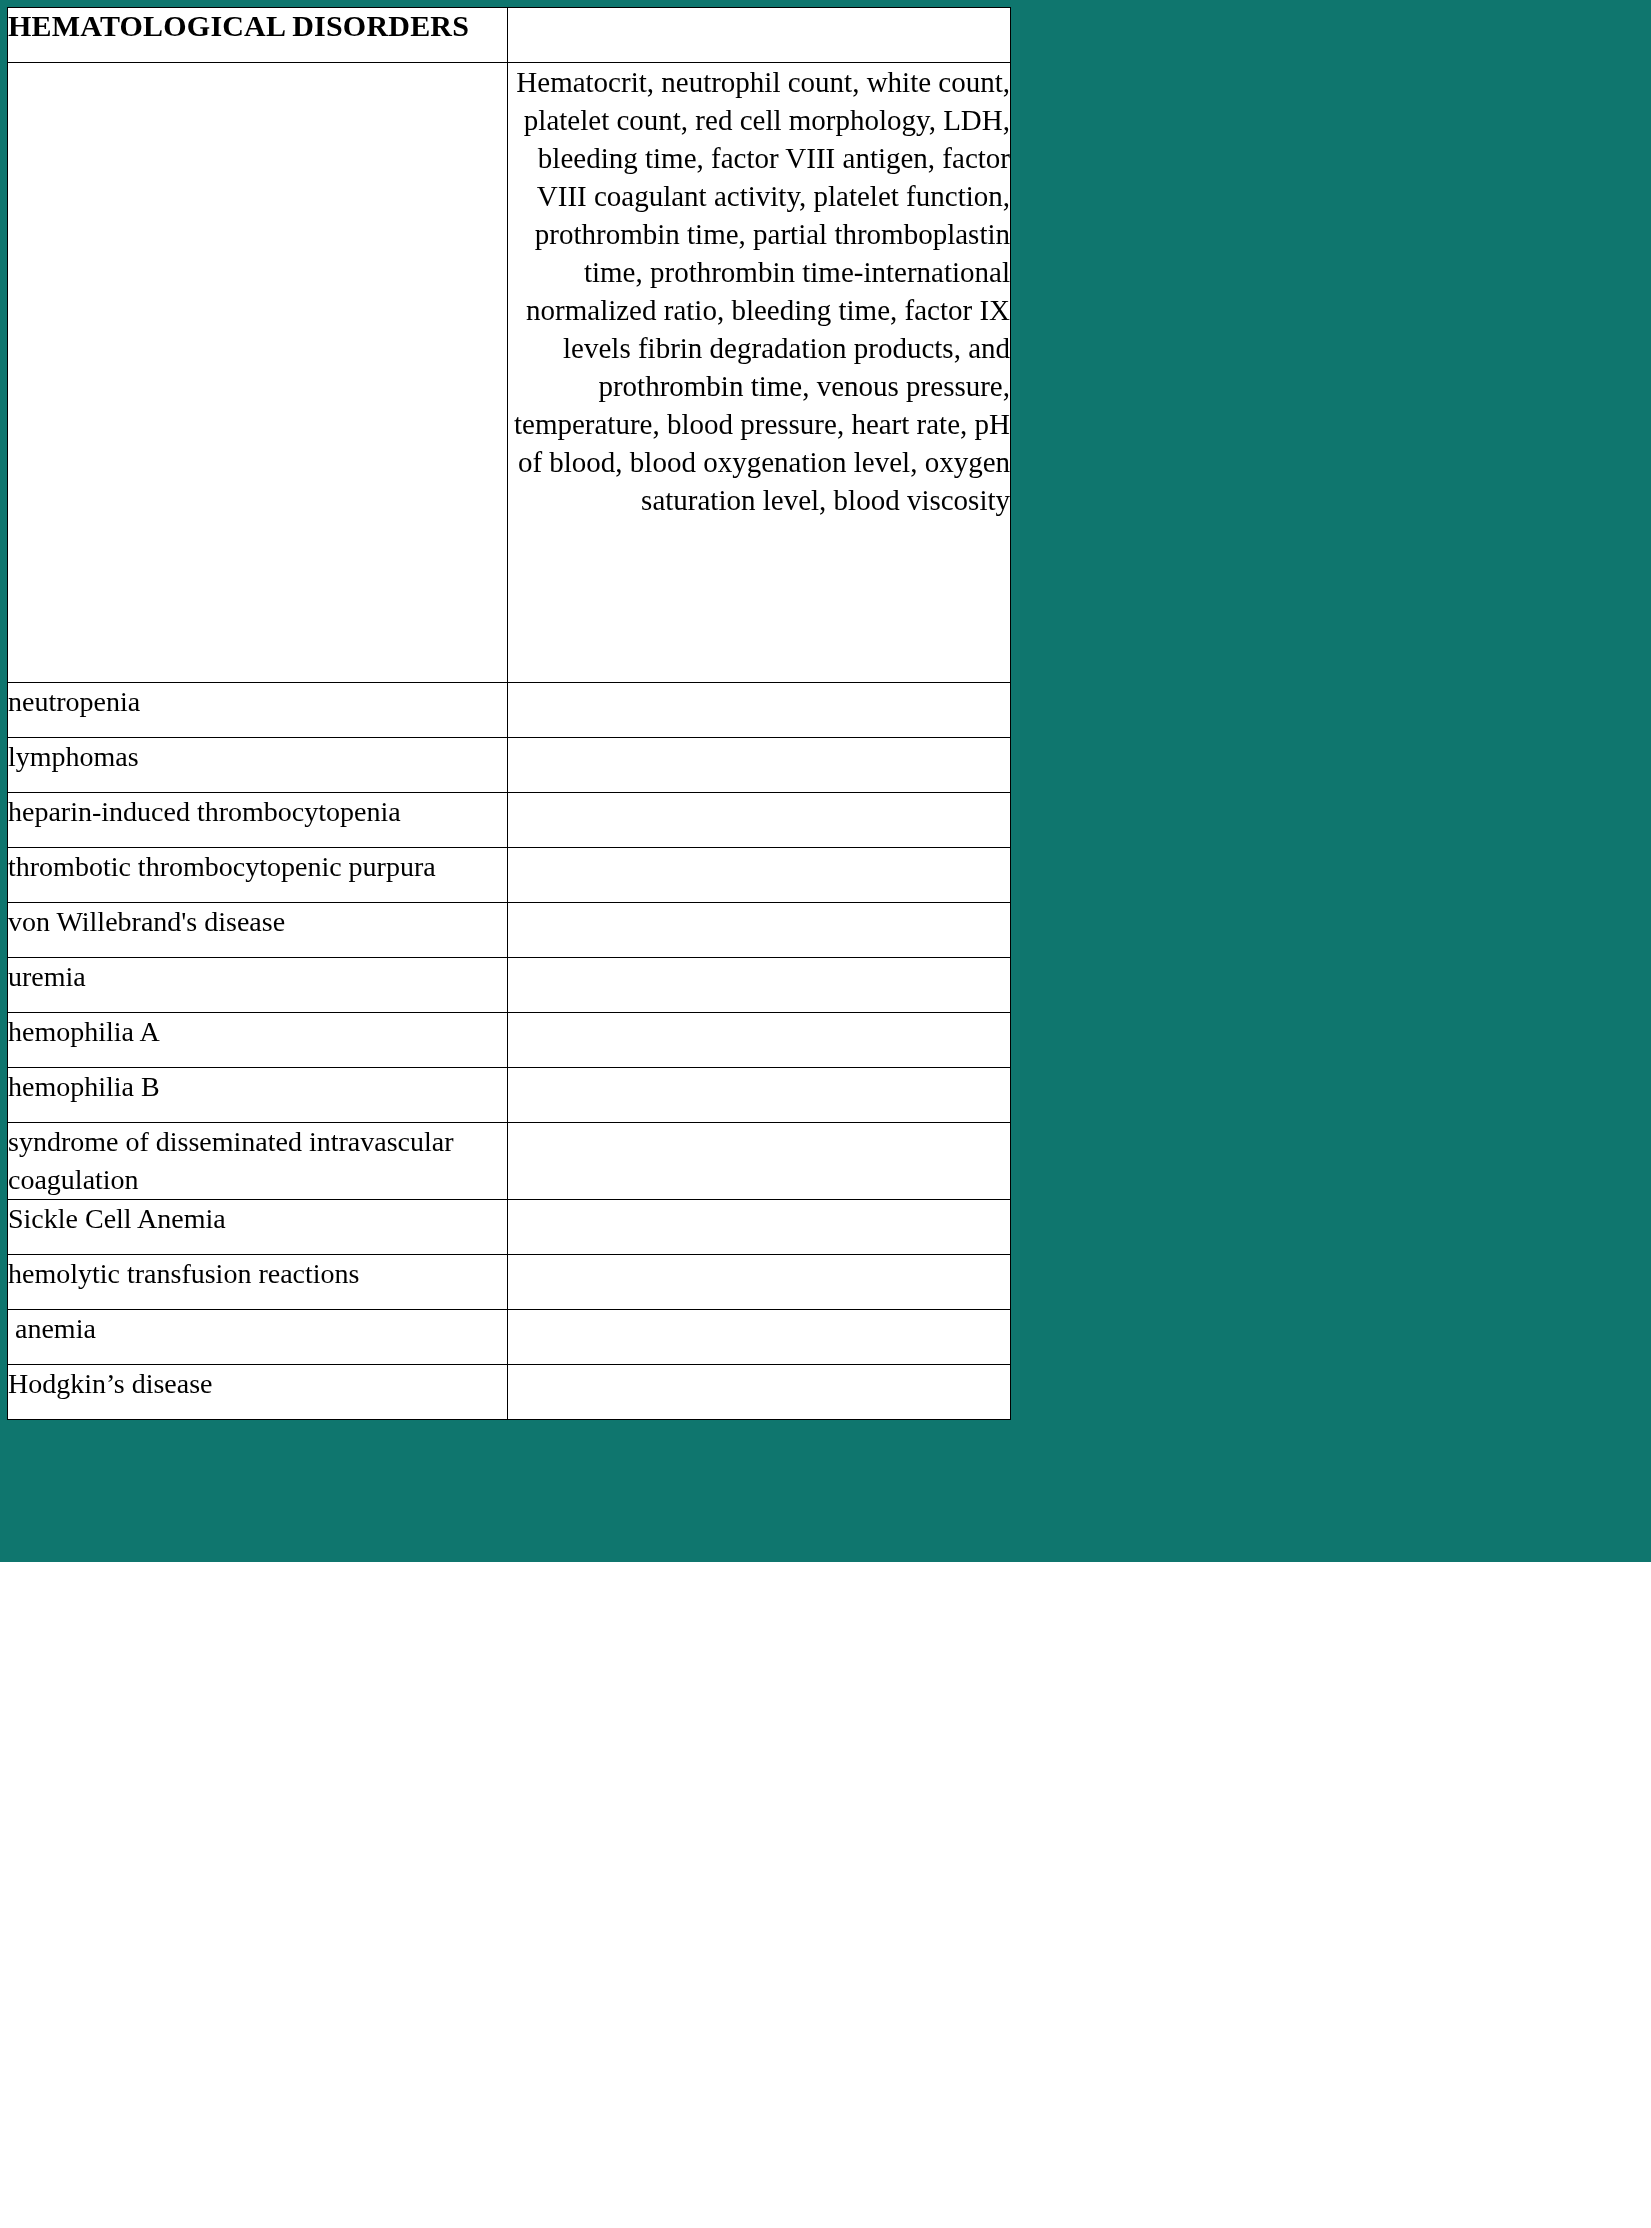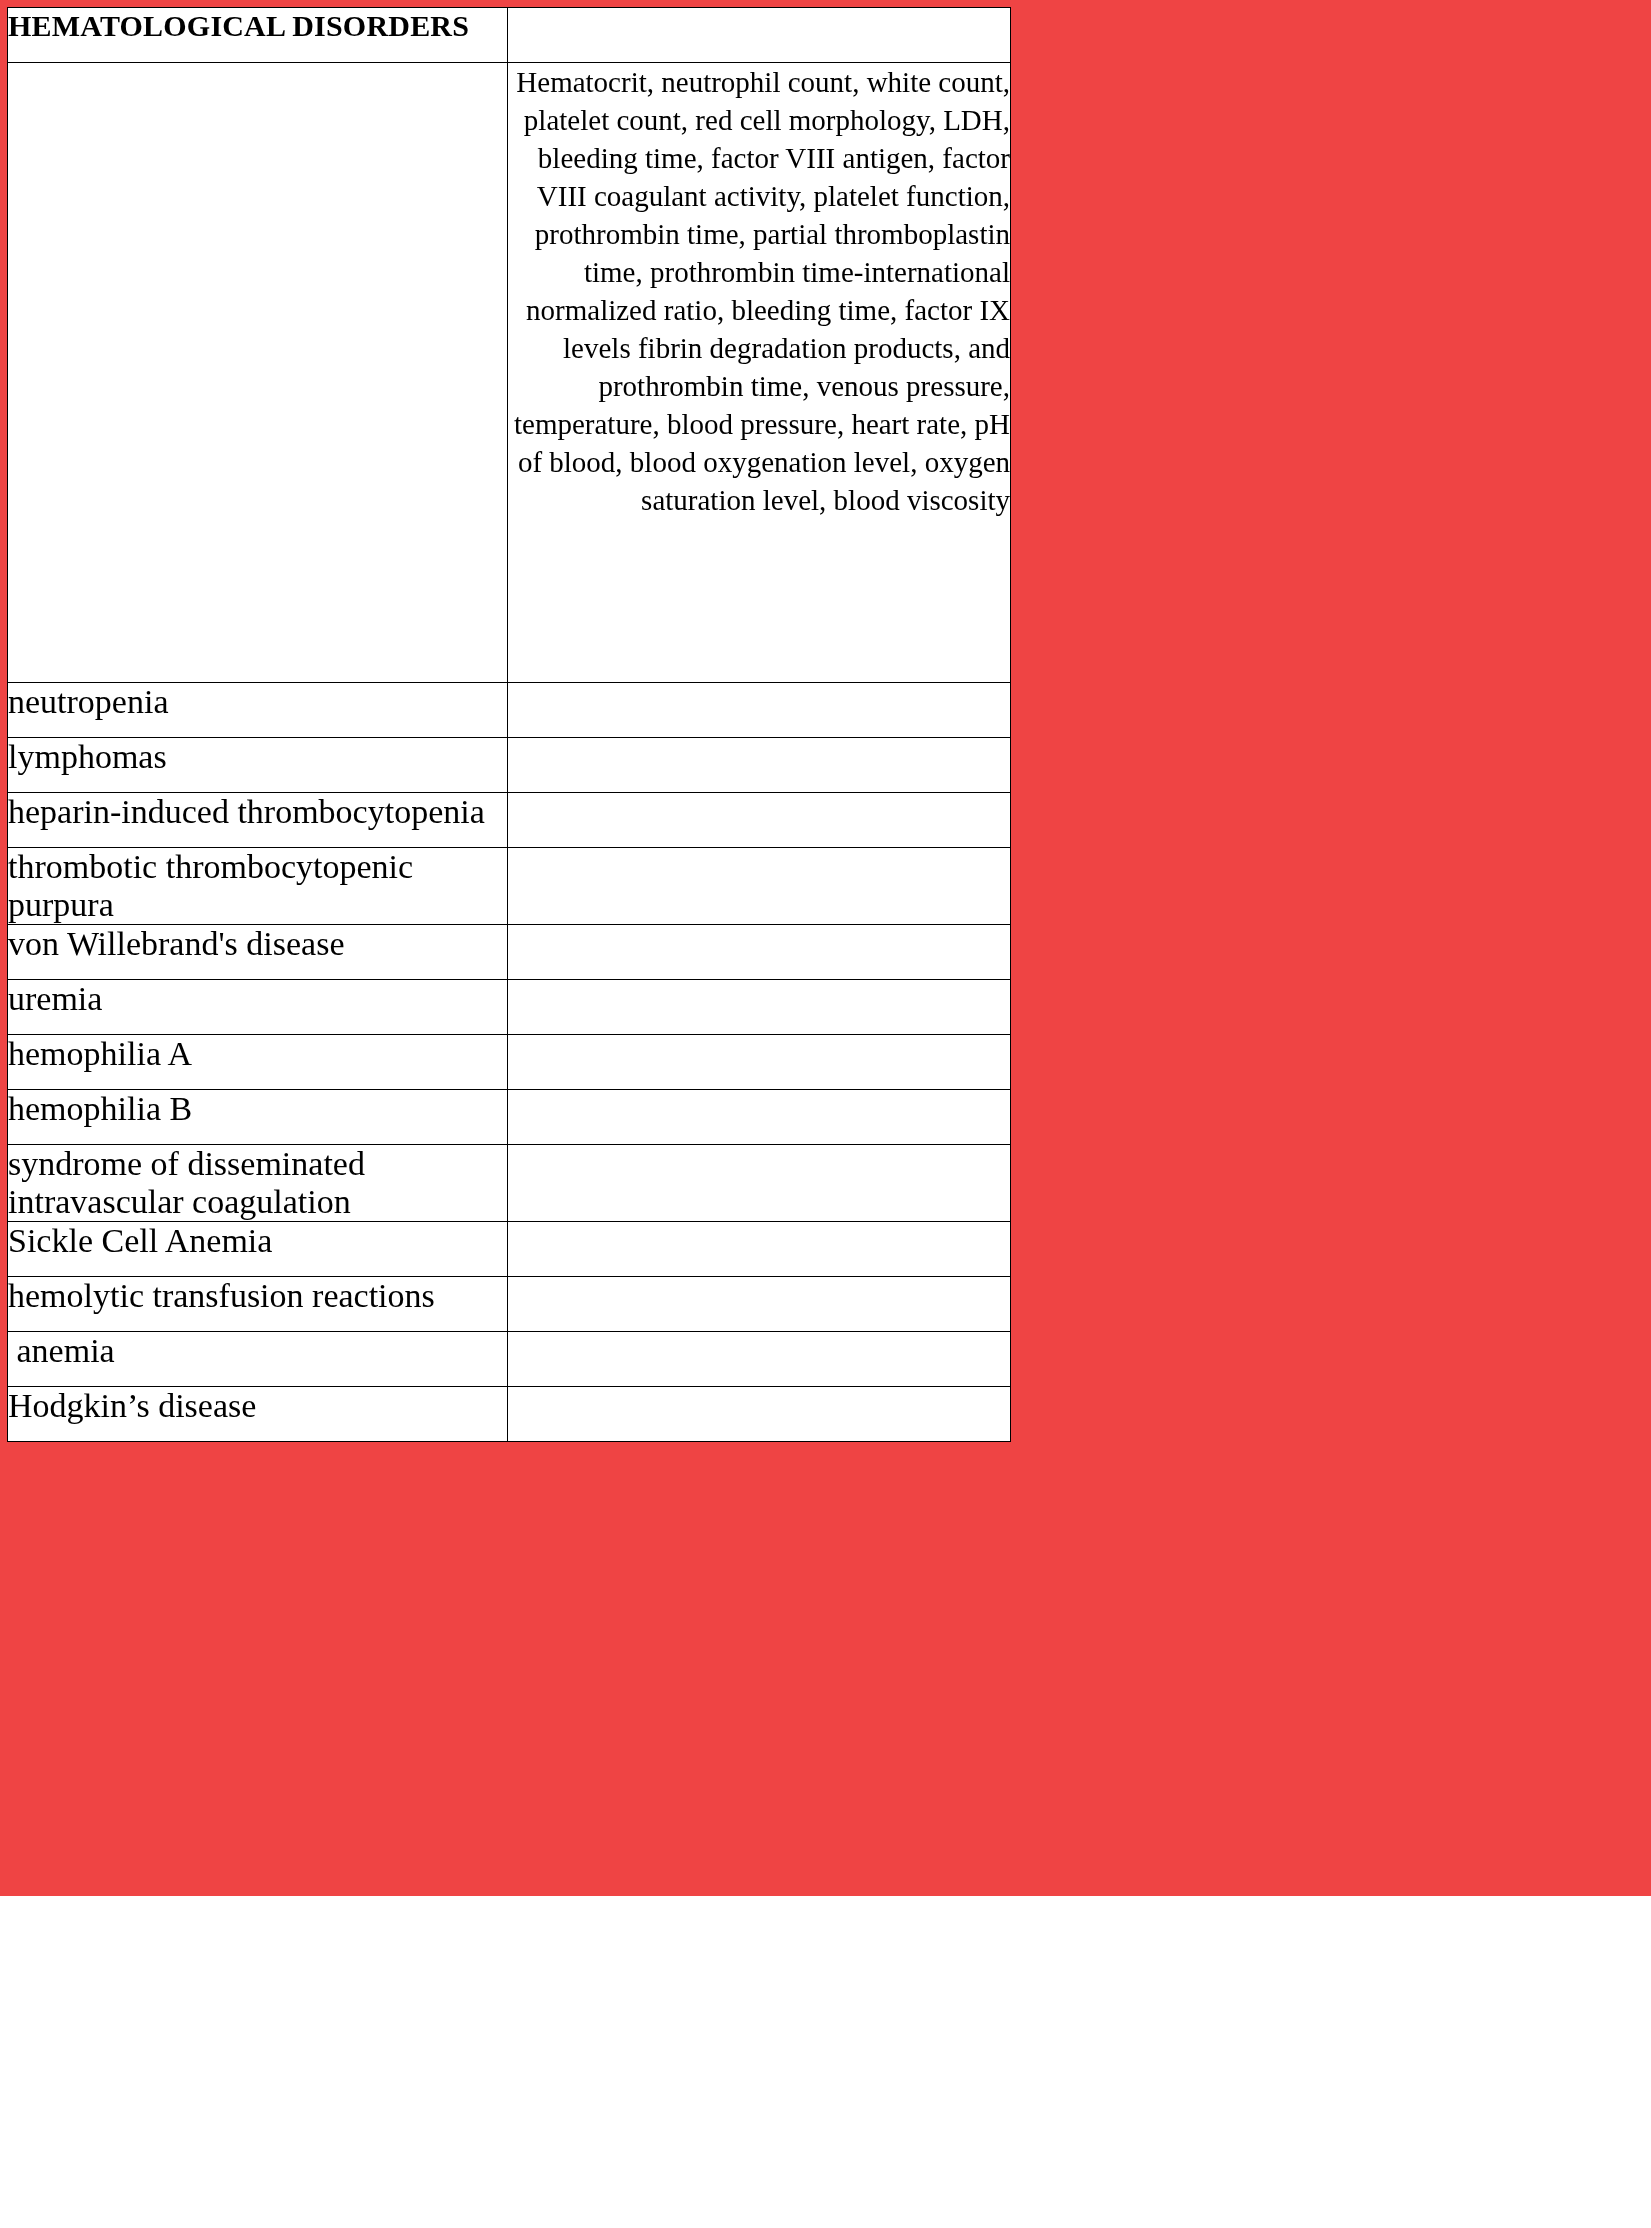--- a/index.html
+++ b/index.html
@@ -11,22 +11,22 @@
     width: 1651px;
     height: 2229px;
     font-family: "Liberation Serif", "DejaVu Serif", serif;
     color: #000000;
     overflow: hidden;
   }
 
   #page {
     position: relative;
     width: 1651px;
-    height: 1896px;
-    background: #ef4444;
+    height: 1562px;
+    background: #0f766e;
     box-sizing: border-box;
   }
 
   
   #doc-table {
     position: absolute;
     left: 7px;
     top: 7px;
     width: 1003px;
     border-collapse: collapse;
@@ -68,21 +68,21 @@
   .cell-spacer-tall {
     height: 619px;
   }
 
   
   .cell-disorder {
     padding: 5.3px 7px 5.3px 12.3px;
     height: 54px;
   }
   .disorder-text {
-    font-size: 34px;
+    font-size: 28px;
     line-height: 38px;
     white-space: pre-wrap;
   }
   .cell-blank {
     padding: 0;
   }
 
   
   tr.row-1line td { height: 54px; }
   tr.row-2line td { height: 65px; }

